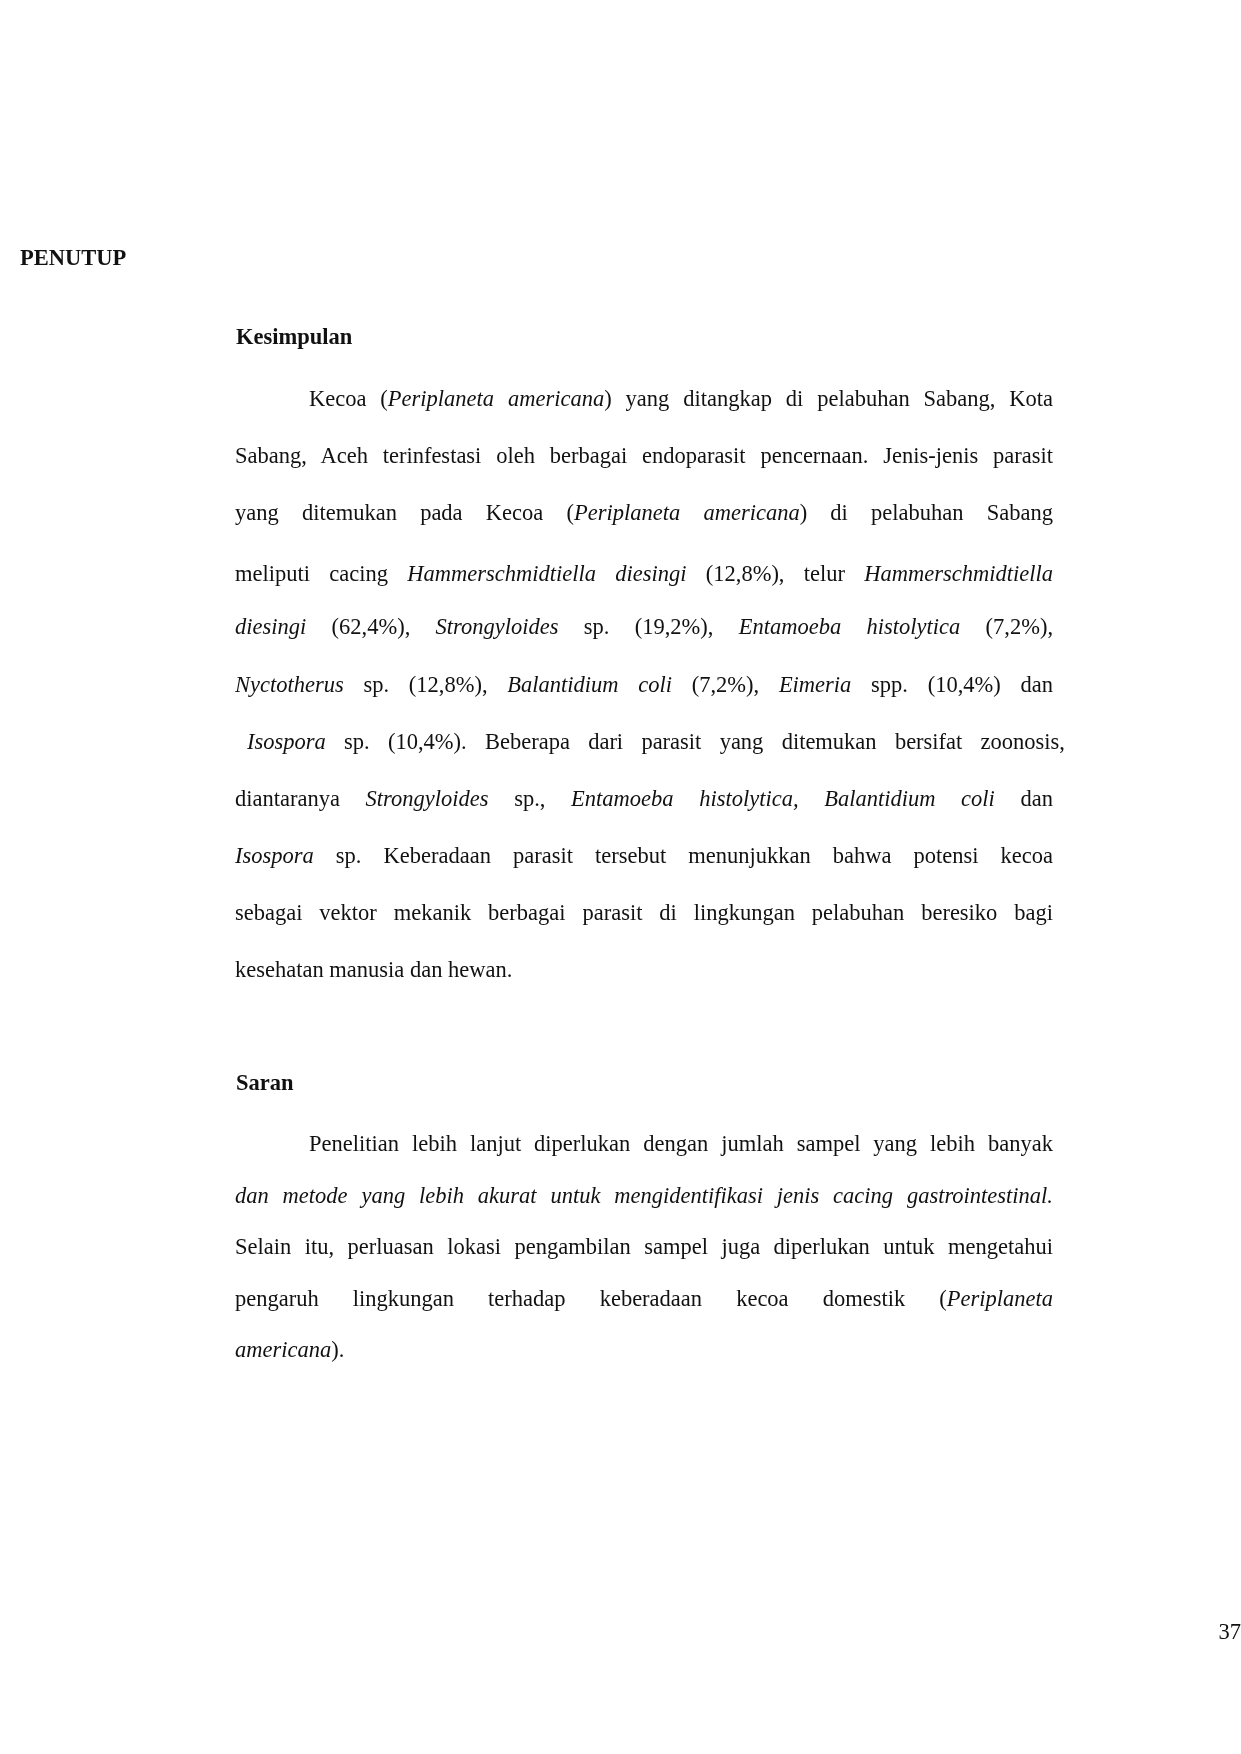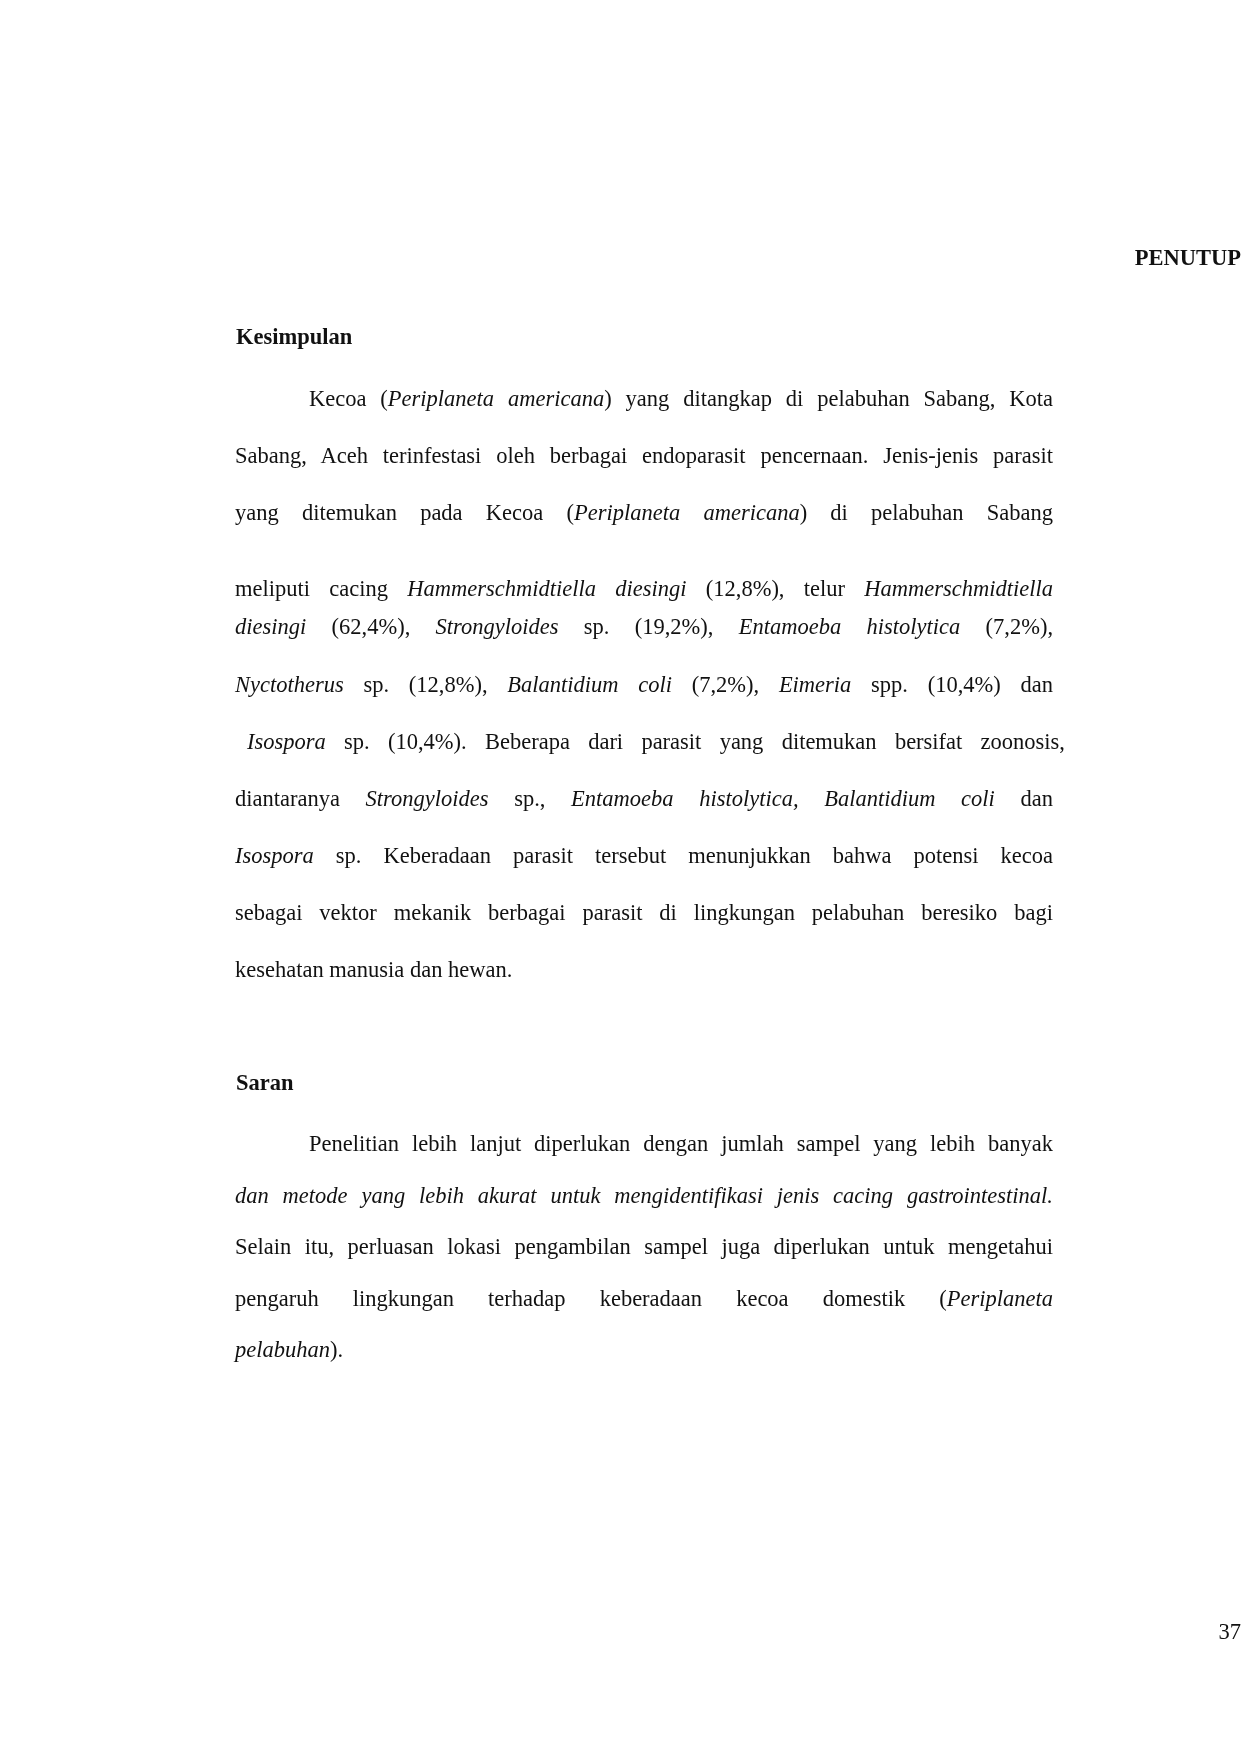--- a/index.html
+++ b/index.html
@@ -4,51 +4,51 @@
 <style>
   html, body { margin: 0; padding: 0; background: #ffffff; }
   body { width: 1241px; height: 1754px; position: relative; overflow: hidden;
          font-family: "Liberation Serif", serif; color: #111111; }
   .line { position: absolute; left: 235px; width: 818px; font-size: 22.5px; line-height: 30px;
           white-space: nowrap; }
   .just { text-align: justify; text-align-last: justify; }
   .just span { white-space: normal; }
   .line.just { white-space: normal; }
   .indent { padding-left: 74px; width: 744px; }
-  .title { position: absolute; left: 0; width: 1241px; text-align: right; top: 243px;
+  .title { position: absolute; left: 0; width: 1241px; text-align: left; top: 243px;
            font-size: 22.5px; font-weight: bold; line-height: 30px; padding-left: 20px; box-sizing: border-box;}
   .heading { position: absolute; left: 236px; font-size: 22.5px; font-weight: bold; line-height: 30px; }
   .pagenum { position: absolute; left: 0; width: 1241px; text-align: right; top: 1617px;
              font-size: 22.5px; line-height: 30px; padding-left: 20px; box-sizing: border-box; }
   i { font-style: italic; }
 </style>
 </head>
 <body>
 
 <div>
   <div class="title">PENUTUP</div>
 
   <div class="heading" style="top:322px">Kesimpulan</div>
   <div id="para0">
       <div class="line just indent" style="top: 384px;"><span>Kecoa  (</span><i>Periplaneta americana</i><span>) yang ditangkap di pelabuhan Sabang, Kota</span></div>
       <div class="line just" style="top: 441.1px;"><span>Sabang, Aceh terinfestasi oleh berbagai endoparasit pencernaan. Jenis-jenis parasit</span></div>
       <div class="line just" style="top: 498.2px;"><span>yang ditemukan pada Kecoa (</span><i>Periplaneta americana</i><span>) di pelabuhan Sabang</span></div>
-      <div class="line just" style="top: 574px;"><span>meliputi cacing </span><i>Hammerschmidtiella diesingi</i><span> (12,8%), telur </span><i>Hammerschmidtiella</i></div>
+      <div class="line just" style="top: 559px;"><span>meliputi cacing </span><i>Hammerschmidtiella diesingi</i><span> (12,8%), telur </span><i>Hammerschmidtiella</i></div>
       <div class="line just" style="top: 612.4px;"><i>diesingi</i><span> (62,4%), </span><i>Strongyloides</i><span> sp. (19,2%), </span><i>Entamoeba histolytica</i><span> (7,2%),</span></div>
       <div class="line just" style="top: 669.5px;"><i>Nyctotherus</i><span> sp. (12,8%), </span><i>Balantidium coli</i><span> (7,2%), </span><i>Eimeria</i><span> spp. (10,4%) dan</span></div>
       <div class="line just" style="top: 726.6px; margin-left: 12px;"><i>Isospora</i><span> sp. (10,4%). Beberapa dari parasit yang ditemukan bersifat zoonosis,</span></div>
       <div class="line just" style="top: 783.7px;"><span>diantaranya </span><i>Strongyloides</i><span> sp., </span><i>Entamoeba histolytica, Balantidium coli</i><span> dan</span></div>
       <div class="line just" style="top: 840.8px;"><i>Isospora</i><span> sp. Keberadaan parasit tersebut menunjukkan bahwa potensi kecoa</span></div>
       <div class="line just" style="top: 897.9px;"><span>sebagai vektor mekanik berbagai parasit di lingkungan pelabuhan beresiko bagi</span></div>
       <div class="line" style="top: 955px;"><span>kesehatan manusia dan hewan.</span></div>
     </div>
 
   <div class="heading" style="top:1068px">Saran</div>
   <div id="para1">
       <div class="line just indent" style="top: 1129px;"><span>Penelitian lebih lanjut diperlukan dengan jumlah sampel yang lebih banyak</span></div>
       <div class="line just" style="top: 1180.5px; font-style: italic;"><span>dan metode yang lebih akurat untuk mengidentifikasi jenis cacing gastrointestinal.</span></div>
       <div class="line just" style="top: 1232px;"><span>Selain itu, perluasan lokasi pengambilan sampel juga diperlukan untuk mengetahui</span></div>
       <div class="line just" style="top: 1283.5px;"><span>pengaruh lingkungan terhadap keberadaan kecoa domestik (</span><i>Periplaneta</i></div>
-      <div class="line" style="top: 1335px;"><i>pelabuhan</i><span>).</span></div>
+      <div class="line" style="top: 1335px;"><i>americana</i><span>).</span></div>
     </div>
 
   <div class="pagenum">37</div>
 </div>
 
 </body></html>

